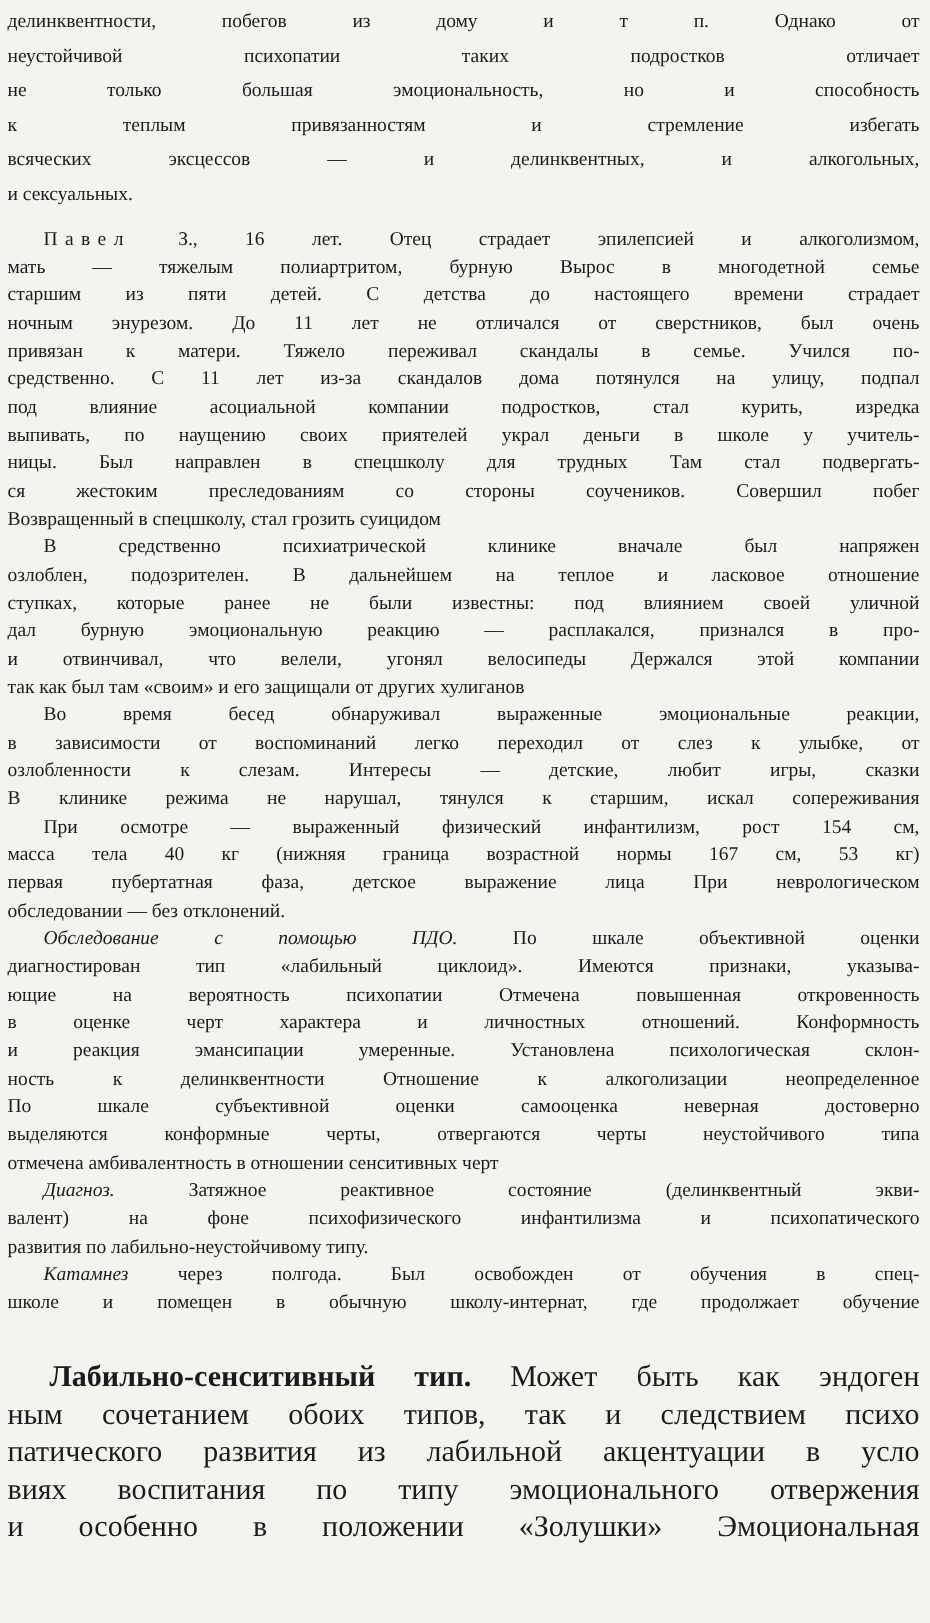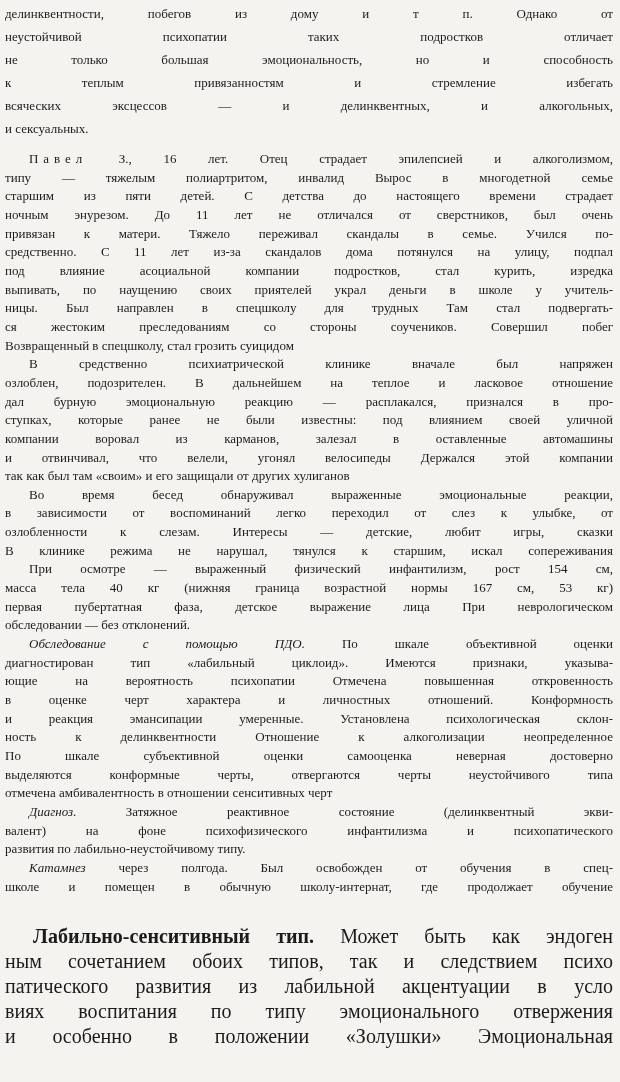--- a/index.html
+++ b/index.html
@@ -70,37 +70,36 @@
       <div class="block large" data-name="continuation-paragraph">
         <div class="line" data-name="text-line">делинквентности, побегов из дому и т п. Однако от</div>
         <div class="line" data-name="text-line">неустойчивой психопатии таких подростков отличает</div>
         <div class="line" data-name="text-line">не только большая эмоциональность, но и способность</div>
         <div class="line" data-name="text-line">к теплым привязанностям и стремление избегать</div>
         <div class="line" data-name="text-line">всяческих эксцессов — и делинквентных, и алкогольных,</div>
         <div class="line last" data-name="text-line">и сексуальных.</div>
       </div>
       <div class="block small" data-name="case-study-history">
         <div class="line indent" data-name="text-line"><span class="seg spaced" data-name="text-segment-spaced">Павел</span><span class="seg normal" data-name="text-segment-normal"> З., 16 лет. Отец страдает эпилепсией и алкоголизмом,</span></div>
-        <div class="line" data-name="text-line">типу — тяжелым полиартритом, инвалид Вырос в многодетной семье</div>
+        <div class="line" data-name="text-line">мать — тяжелым полиартритом, бурную Вырос в многодетной семье</div>
         <div class="line" data-name="text-line">старшим из пяти детей. С детства до настоящего времени страдает</div>
         <div class="line" data-name="text-line">ночным энурезом. До 11 лет не отличался от сверстников, был очень</div>
         <div class="line" data-name="text-line">привязан к матери. Тяжело переживал скандалы в семье. Учился по-</div>
         <div class="line" data-name="text-line">средственно. С 11 лет из-за скандалов дома потянулся на улицу, подпал</div>
         <div class="line" data-name="text-line">под влияние асоциальной компании подростков, стал курить, изредка</div>
         <div class="line" data-name="text-line">выпивать, по наущению своих приятелей украл деньги в школе у учитель-</div>
         <div class="line" data-name="text-line">ницы. Был направлен в спецшколу для трудных Там стал подвергать-</div>
         <div class="line" data-name="text-line">ся жестоким преследованиям со стороны соучеников. Совершил побег</div>
         <div class="line last" data-name="text-line">Возвращенный в спецшколу, стал грозить суицидом</div>
       </div>
       <div class="block small" data-name="case-study-clinic">
         <div class="line indent" data-name="text-line">В средственно психиатрической клинике вначале был напряжен</div>
         <div class="line" data-name="text-line">озлоблен, подозрителен. В дальнейшем на теплое и ласковое отношение</div>
+        <div class="line" data-name="text-line">ступках, которые ранее не были известны: под влиянием своей уличной</div>
         <div class="line" data-name="text-line">дал бурную эмоциональную реакцию — расплакался, признался в про-</div>
-        <div class="line" data-name="text-line">ступках, которые ранее не были известны: под влиянием своей уличной</div>
-        <div class="line" data-name="text-line">компании воровал из карманов, залезал в оставленные автомашины</div>
         <div class="line" data-name="text-line">и отвинчивал, что велели, угонял велосипеды Держался этой компании</div>
         <div class="line last" data-name="text-line">так как был там «своим» и его защищали от других хулиганов</div>
       </div>
       <div class="block small" data-name="case-study-talks">
         <div class="line indent" data-name="text-line">Во время бесед обнаруживал выраженные эмоциональные реакции,</div>
         <div class="line" data-name="text-line">в зависимости от воспоминаний легко переходил от слез к улыбке, от</div>
         <div class="line" data-name="text-line">озлобленности к слезам. Интересы — детские, любит игры, сказки</div>
         <div class="line" data-name="text-line">В клинике режима не нарушал, тянулся к старшим, искал сопереживания</div>
       </div>
       <div class="block small" data-name="case-study-examination">

